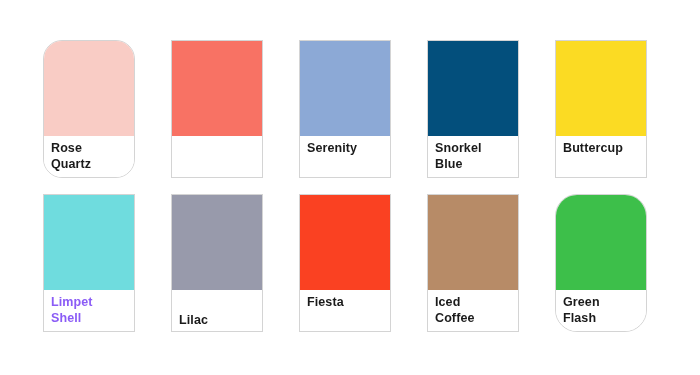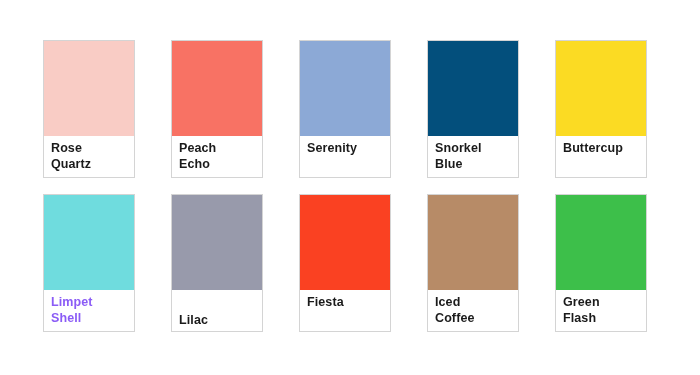--- a/index.html
+++ b/index.html
@@ -58,30 +58,28 @@
     white-space: pre-line;
   }
 </style>
 </head>
 <body>
 
 <div id="palette-board" style="background: rgb(255, 255, 255);">
 
   <div class="swatch-row">
 
-    <div class="swatch-card" style="border-color: rgb(212, 212, 212);">
+    <div class="swatch-card" style="border-color: rgb(212, 212, 212); border-radius: 19px;">
       <div class="swatch-color" style="background-color: rgb(249, 204, 197);"></div>
       <div class="swatch-label" style="color: rgb(26, 26, 26);">Rose
 Quartz</div>
     </div>
 
     <div class="swatch-card" style="border-color: rgb(212, 212, 212);">
       <div class="swatch-color" style="background-color: rgb(248, 114, 100);"></div>
-      <div class="swatch-label" style="color: rgb(26, 26, 26);">Peach
-Echo</div>
     </div>
 
     <div class="swatch-card" style="border-color: rgb(212, 212, 212);">
       <div class="swatch-color" style="background-color: rgb(140, 169, 214);"></div>
       <div class="swatch-label" style="color: rgb(26, 26, 26);">Serenity</div>
     </div>
 
     <div class="swatch-card" style="border-color: rgb(212, 212, 212);">
       <div class="swatch-color" style="background-color: rgb(3, 79, 124);"></div>
       <div class="swatch-label" style="color: rgb(26, 26, 26);">Snorkel
@@ -113,21 +111,21 @@
       <div class="swatch-color" style="background-color: rgb(250, 65, 34);"></div>
       <div class="swatch-label" style="color: rgb(26, 26, 26);">Fiesta</div>
     </div>
 
     <div class="swatch-card" style="border-color: rgb(212, 212, 212);">
       <div class="swatch-color" style="background-color: rgb(183, 139, 103);"></div>
       <div class="swatch-label" style="color: rgb(26, 26, 26);">Iced
 Coffee</div>
     </div>
 
-    <div class="swatch-card" style="border-color: rgb(212, 212, 212);">
+    <div class="swatch-card" style="border-color: rgb(212, 212, 212); border-radius: 22px;">
       <div class="swatch-color" style="background-color: rgb(61, 191, 74);"></div>
       <div class="swatch-label" style="color: rgb(26, 26, 26);">Green
 Flash</div>
     </div>
 
   </div>
 
 </div>
 
 </body></html>

